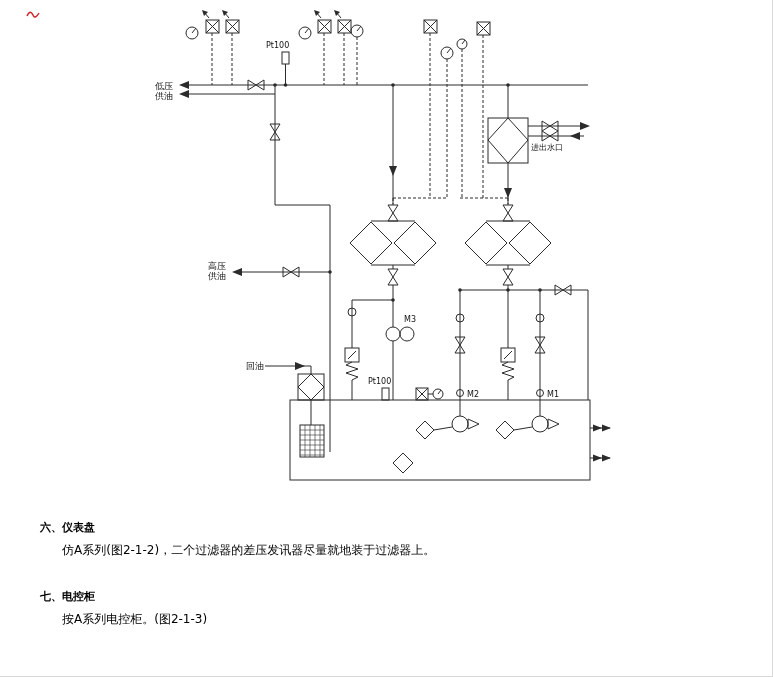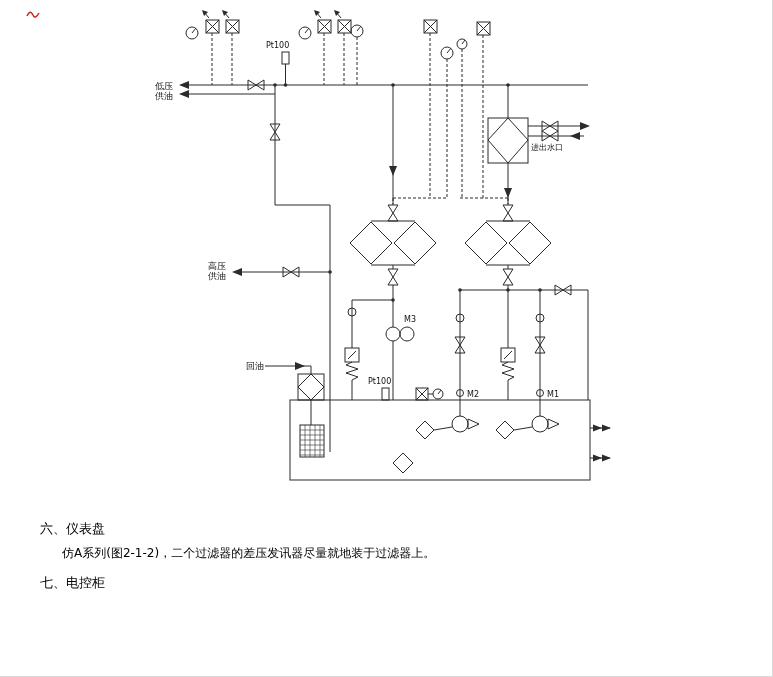--- a/index.html
+++ b/index.html
@@ -11,23 +11,23 @@
   #diagram line,#diagram path,#diagram rect,#diagram circle,#diagram polyline{
     stroke:#2b2b2b;stroke-width:1;fill:none;
   }
   #diagram .fill{fill:#2b2b2b;stroke:none;}
   #diagram .dash{stroke-dasharray:3 2;}
   #diagram .thin{stroke-width:.6;}
   #diagram text{stroke:none;fill:#111;font-size:9px;font-family:"DejaVu Sans","Liberation Sans",sans-serif;}
   #diagram text.sm{font-size:8px;}
   #diagram .red{stroke:#cc2222;stroke-width:1.5;}
   .doc{position:absolute;left:40px;top:520px;width:700px;}
-  .doc h3{margin:0;font-size:13px;font-weight:normal;color:#000;}
+  .doc h3{margin:0;font-size:11px;font-weight:bold;color:#000;}
   .doc p{margin:7px 0 0 22px;font-size:12px;color:#000;}
-  .doc .sec + .sec{margin-top:12px;}
+  .doc .sec + .sec{margin-top:30px;}
 </style>
 </head>
 <body>
 
 <div class="page">
 
 <svg id="diagram" width="773" height="505" viewBox="0 0 773 505">
 
   <g>
     <path class="red" d="M27,16 q3,-7 6,-1 q2,5 6,-2"></path>
@@ -293,16 +293,17 @@
 
 </svg>
 
 <div class="doc">
   <div class="sec">
     <h3>六、仪表盘</h3>
     <p>仿A系列(图2-1-2)，二个过滤器的差压发讯器尽量就地装于过滤器上。</p>
   </div>
   <div class="sec">
     <h3>七、电控柜</h3>
+    <p>按A系列电控柜。(图2-1-3)</p>
   </div>
 </div>
 
 </div>
 
 </body></html>

